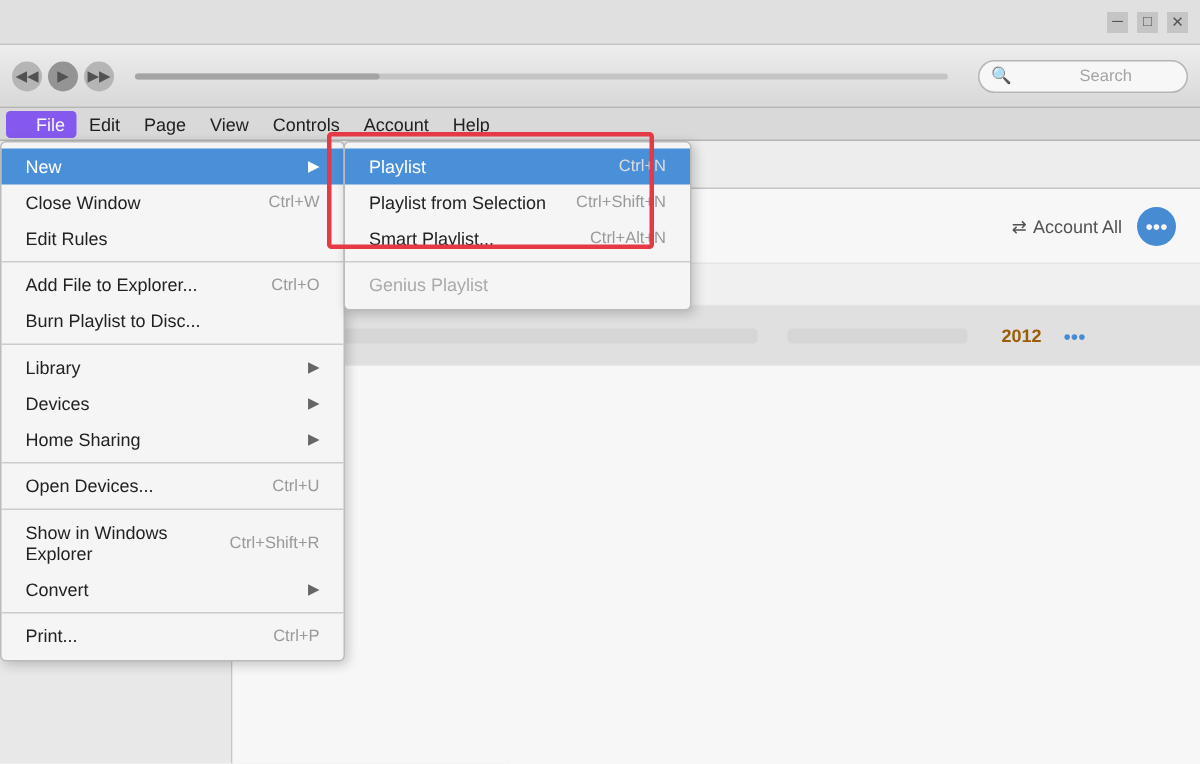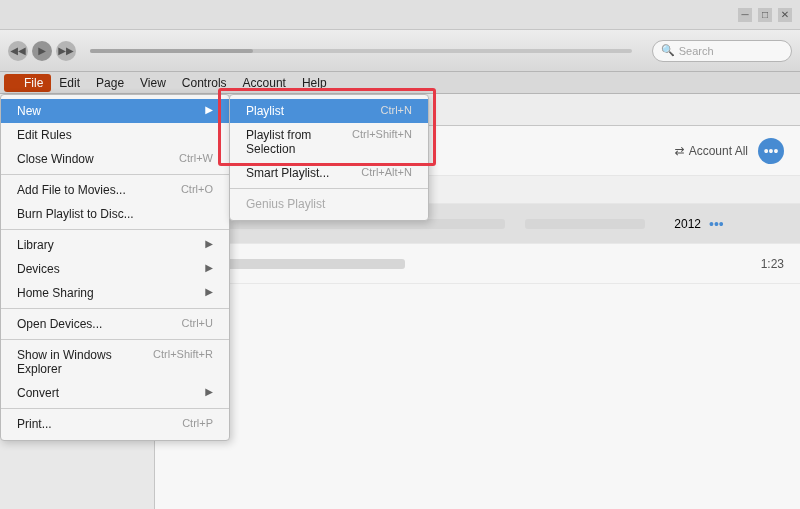--- a/index.html
+++ b/index.html
@@ -103,21 +103,21 @@
       font-size: 12px;
       color: #222;
       cursor: pointer;
       border-radius: 3px;
     }
     .menu-item:hover, .menu-item.active {
       background: #4a90d9;
       color: white;
     }
     .menu-item.active {
-      background: #c2410c;
+      background: #8b5cf6;
       color: white;
       padding-left: 20px;
     }
 
     
     .nav-tabs {
       height: 32px;
       background: #f5f5f5;
       border-bottom: 1px solid #ccc;
       display: flex;
@@ -232,23 +232,24 @@
     .song-meta-blurred {
       width: 120px;
       height: 10px;
       background: #ddd;
       border-radius: 3px;
       margin-left: auto;
     }
     .song-year {
       margin-left: 16px;
       font-size: 12px;
-      color: #000000;
+      color: #a16207;
       min-width: 40px;
-      text-align: right;
+      text-align: center;
+      font-weight: bold;
     }
     .song-duration {
       margin-left: 16px;
       font-size: 12px;
       color: #555;
       min-width: 40px;
       text-align: right;
     }
     .song-more-btn {
       margin-left: 8px;
@@ -276,20 +277,21 @@
       box-shadow: 2px 2px 8px rgba(0,0,0,0.2);
       z-index: 100;
       padding: 4px 0;
     }
     .dropdown-item {
       padding: 5px 16px;
       font-size: 12px;
       color: #222;
       cursor: pointer;
       display: flex;
+      align-items: center;
       justify-content: space-between;
     }
     .dropdown-item.active {
       background: #4a90d9;
       color: white;
     }
     .dropdown-item .shortcut {
       color: #999;
       font-size: 11px;
     }
@@ -314,21 +316,21 @@
     }
 
     
     .submenu {
       position: absolute;
       top: 94px;
       left: 229px;
       background: #f5f5f5;
       border: 1px solid #bbb;
       border-radius: 4px;
-      width: 200px;
+      width: 232px;
       box-shadow: 2px 2px 8px rgba(0,0,0,0.2);
       z-index: 101;
       padding: 4px 0;
     }
     
     .highlight-box {
       position: absolute;
       top: 88px;
       left: 218px;
       width: 218px;
@@ -365,21 +367,21 @@
     <div class="transport-btn">◀◀</div>
     <div class="transport-btn" style="background:#999;">▶</div>
     <div class="transport-btn">▶▶</div>
   </div>
   <div class="progress-bar-container">
     <div class="progress-fill"></div>
   </div>
   <div style="margin: 0 auto; font-size:18px; color:#555;"> </div>
   <div class="search-box">
     <span style="color:#aaa;">🔍</span>
-    <span style="color:#aaa; font-size:11px;">Search</span>
+    <span style="color:#aaa; font-size:11px;margin-left:41px;">Search</span>
   </div>
 </div>
 
 <div class="menu-bar">
   <div class="menu-item active">File</div>
   <div class="menu-item">Edit</div>
   <div class="menu-item">Page</div>
   <div class="menu-item">View</div>
   <div class="menu-item">Controls</div>
   <div class="menu-item">Account</div>
@@ -426,46 +428,41 @@
       <span>2 songs • 6 minutes</span>
     </div>
 
     <div class="song-row highlighted" style="padding-left:8px;">
       <div class="song-album-art" style="background:#bbb;"></div>
       <div class="song-title-blurred"></div>
       <div class="song-meta-blurred" style="margin-left:20px;"></div>
       <div class="song-year">2012</div>
       <div class="song-more-btn">•••</div>
     </div>
-    <div class="song-row" style="padding-left:8px;">
-      <div style="width:32px; margin-right:10px; flex-shrink:0;"></div>
-      <div class="song-title-blurred" style="max-width:200px;"></div>
-      <div class="song-duration" style="margin-left:auto;">1:23</div>
-    </div>
   </div>
 </div>
 
 <div class="menu-overlay"></div>
 
 <div class="file-menu-dropdown">
 
   <div class="dropdown-item active">
     <span>New</span>
     <span class="arrow">▶</span>
   </div>
   <div class="dropdown-item">
-    <span>Edit Rules</span>
-  </div>
-  <div class="dropdown-item">
     <span>Close Window</span>
     <span class="shortcut">Ctrl+W</span>
   </div>
+  <div class="dropdown-item">
+    <span>Edit Rules</span>
+  </div>
   <div class="dropdown-separator"></div>
   <div class="dropdown-item">
-    <span>Add File to Movies...</span>
+    <span>Add File to Explorer...</span>
     <span class="shortcut">Ctrl+O</span>
   </div>
   <div class="dropdown-item">
     <span>Burn Playlist to Disc...</span>
   </div>
   <div class="dropdown-separator"></div>
   <div class="dropdown-item">
     <span>Library</span>
     <span class="arrow">▶</span>
   </div>

